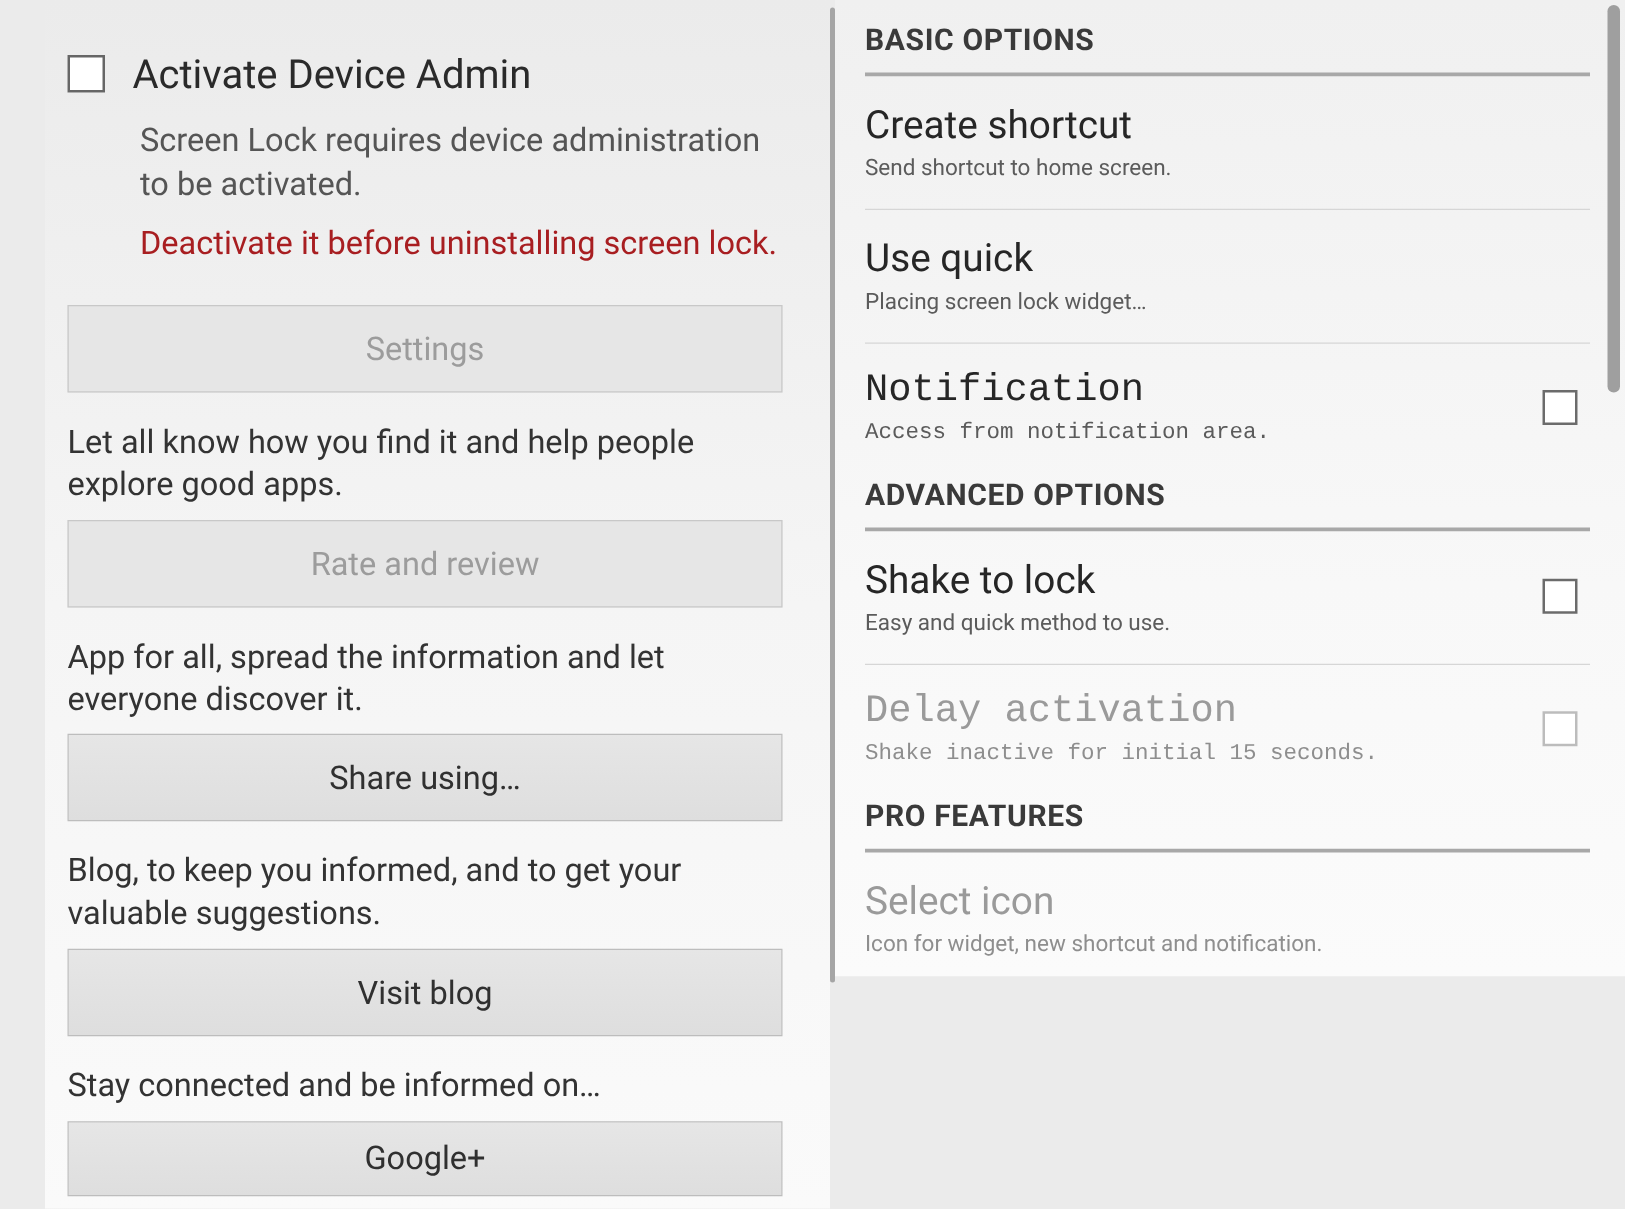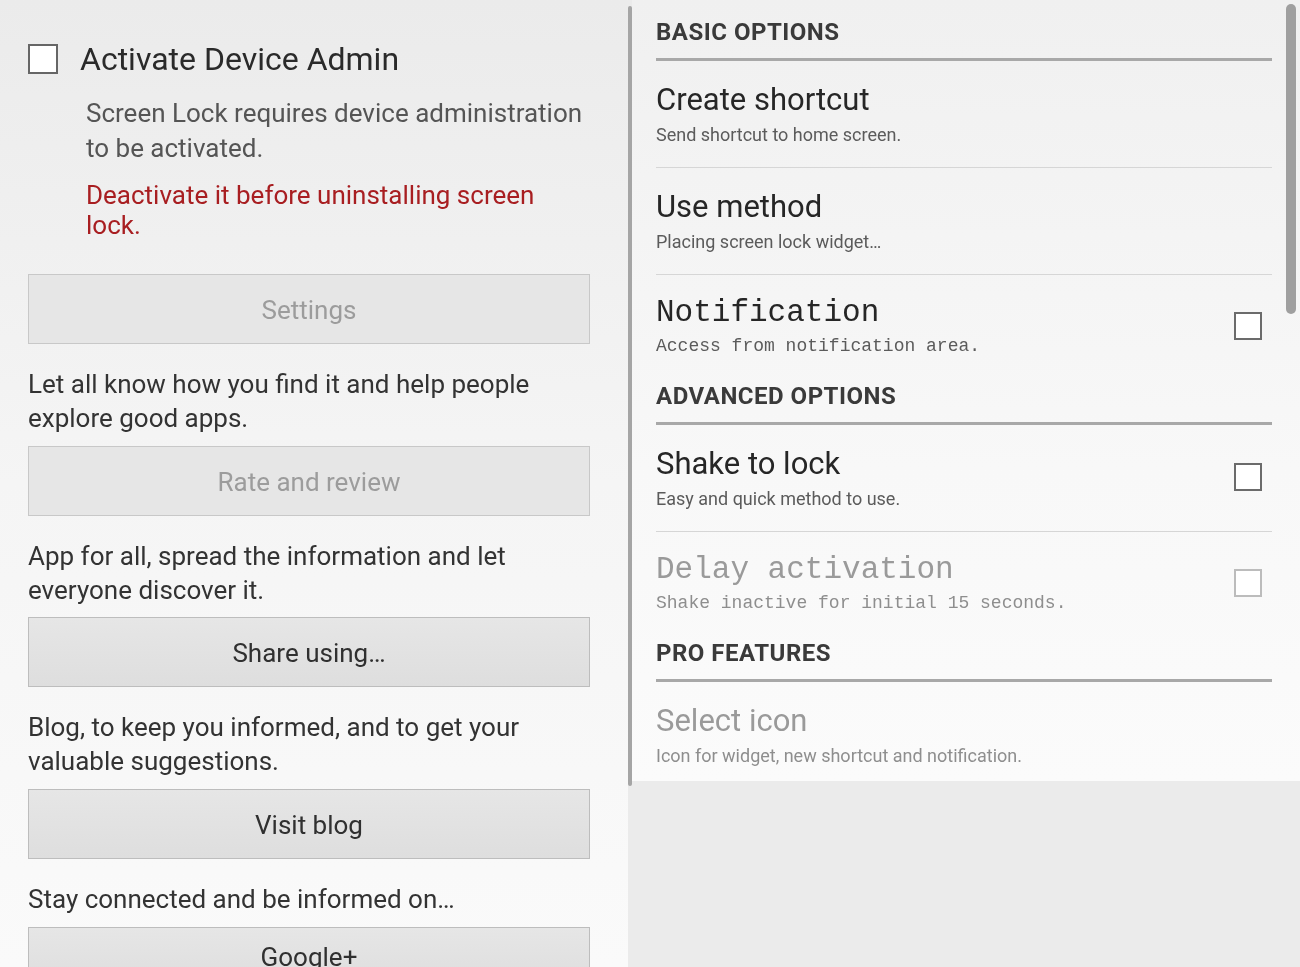--- a/index.html
+++ b/index.html
@@ -8,22 +8,23 @@
     background: #ebebeb;
     width: 1300px;
     height: 967px;
     overflow: hidden;
     display: flex;
   }
   .left-panel {
     width: 628px;
     height: 967px;
     background: linear-gradient(to bottom, #ebebeb 0%, #f5f5f5 50%, #fafafa 100%);
-    padding: 40px 38px 0 28px;
+    padding: 40px 38px 0 18px;
     position: relative;
+    margin-left: 36px;
   }
   .divider-vertical {
     width: 4px;
     height: 780px;
     background: #a5a5a5;
     border-radius: 2px;
     margin-top: 6px;
   }
   .right-panel {
     flex: 1;
@@ -149,21 +150,21 @@
 
   <div class="setting-row">
     <div class="setting-text">
       <div class="setting-title">Create shortcut</div>
       <div class="setting-sub">Send shortcut to home screen.</div>
     </div>
   </div>
 
   <div class="setting-row">
     <div class="setting-text">
-      <div class="setting-title">Use method</div>
+      <div class="setting-title">Use quick</div>
       <div class="setting-sub">Placing screen lock widget…</div>
     </div>
   </div>
 
   <div class="setting-row last-in-group">
     <div class="setting-text">
       <div class="setting-title">Notification</div>
       <div class="setting-sub">Access from notification area.</div>
     </div>
     <div class="right-checkbox"></div>

